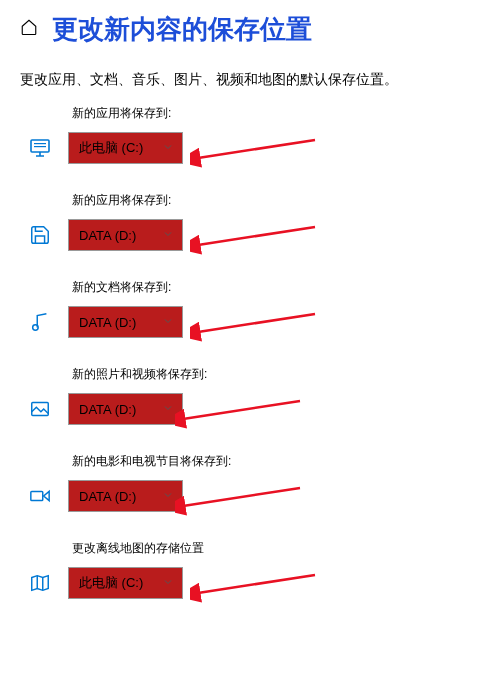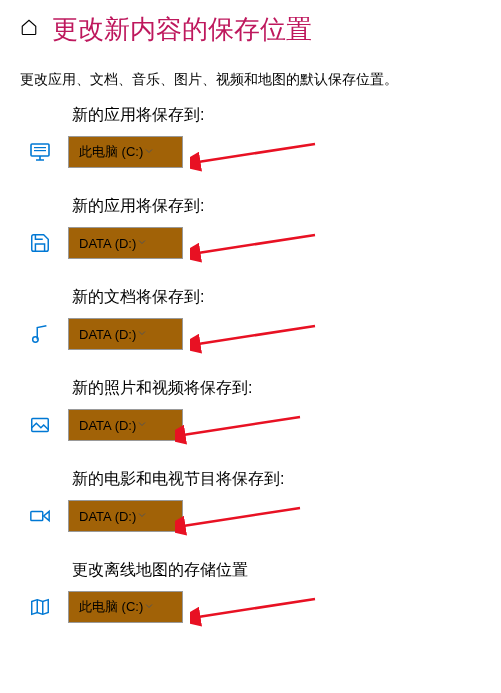--- a/index.html
+++ b/index.html
@@ -17,33 +17,33 @@
       align-items: center;
       gap: 14px;
       margin-bottom: 24px;
     }
     .home-icon {
       font-size: 18px;
       color: #000;
     }
     .page-title {
       font-size: 26px;
-      font-weight: 400;
-      color: #be185d;
+      font-weight: 700;
+      color: #1d4ed8;
     }
     .description {
       font-size: 14px;
       color: #000;
       margin-bottom: 16px;
     }
     .setting-item {
       margin-bottom: 28px;
     }
     .setting-label {
-      font-size: 16px;
+      font-size: 12px;
       color: #000;
       margin-bottom: 10px;
       padding-left: 52px;
     }
     .setting-row {
       display: flex;
       align-items: center;
       gap: 16px;
       position: relative;
     }
@@ -52,25 +52,26 @@
       height: 24px;
       display: flex;
       align-items: center;
       justify-content: center;
       color: #0078D4;
       flex-shrink: 0;
       margin-left: 8px;
     }
     .dropdown {
       border: 1.5px solid #999;
-      background: #a16207;
+      background: #b91c1c;
       height: 32px;
       width: 115px;
       display: flex;
       align-items: center;
+      justify-content: space-between;
       padding: 0 8px 0 10px;
       font-size: 13px;
       color: #000;
       cursor: pointer;
     }
     .chev {
       color: #555;
     }
     .arrow {
       position: absolute;

